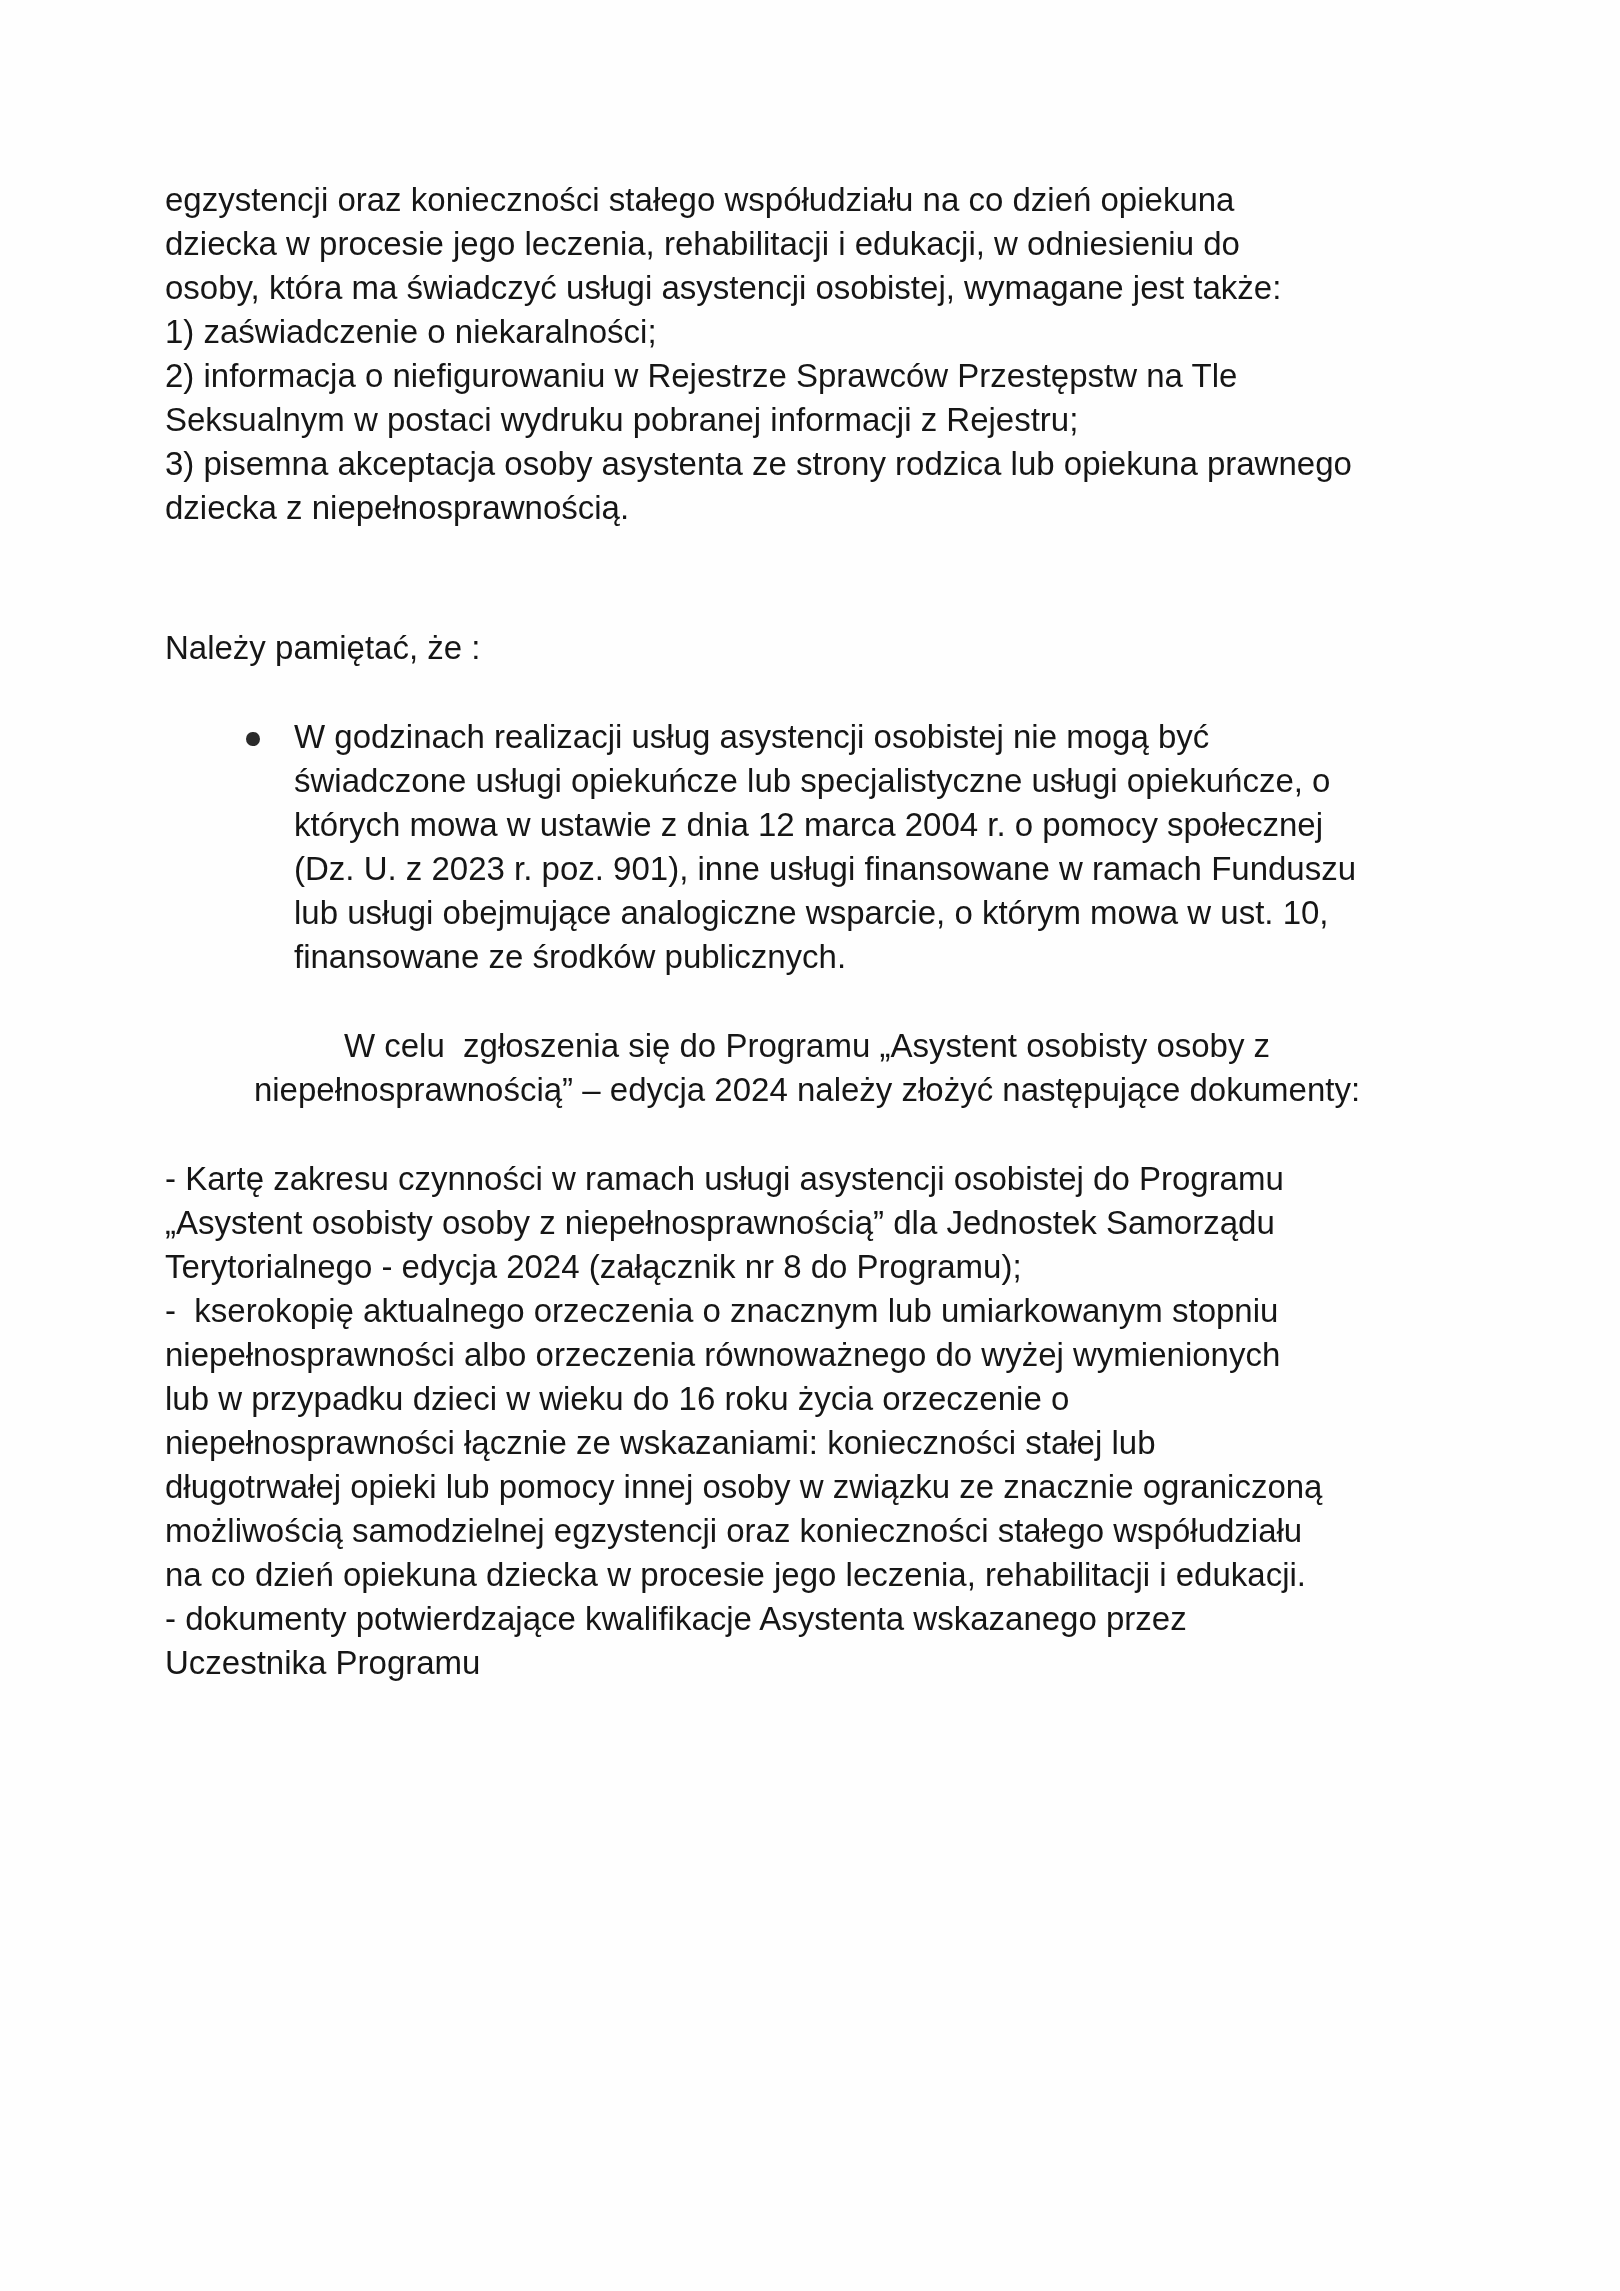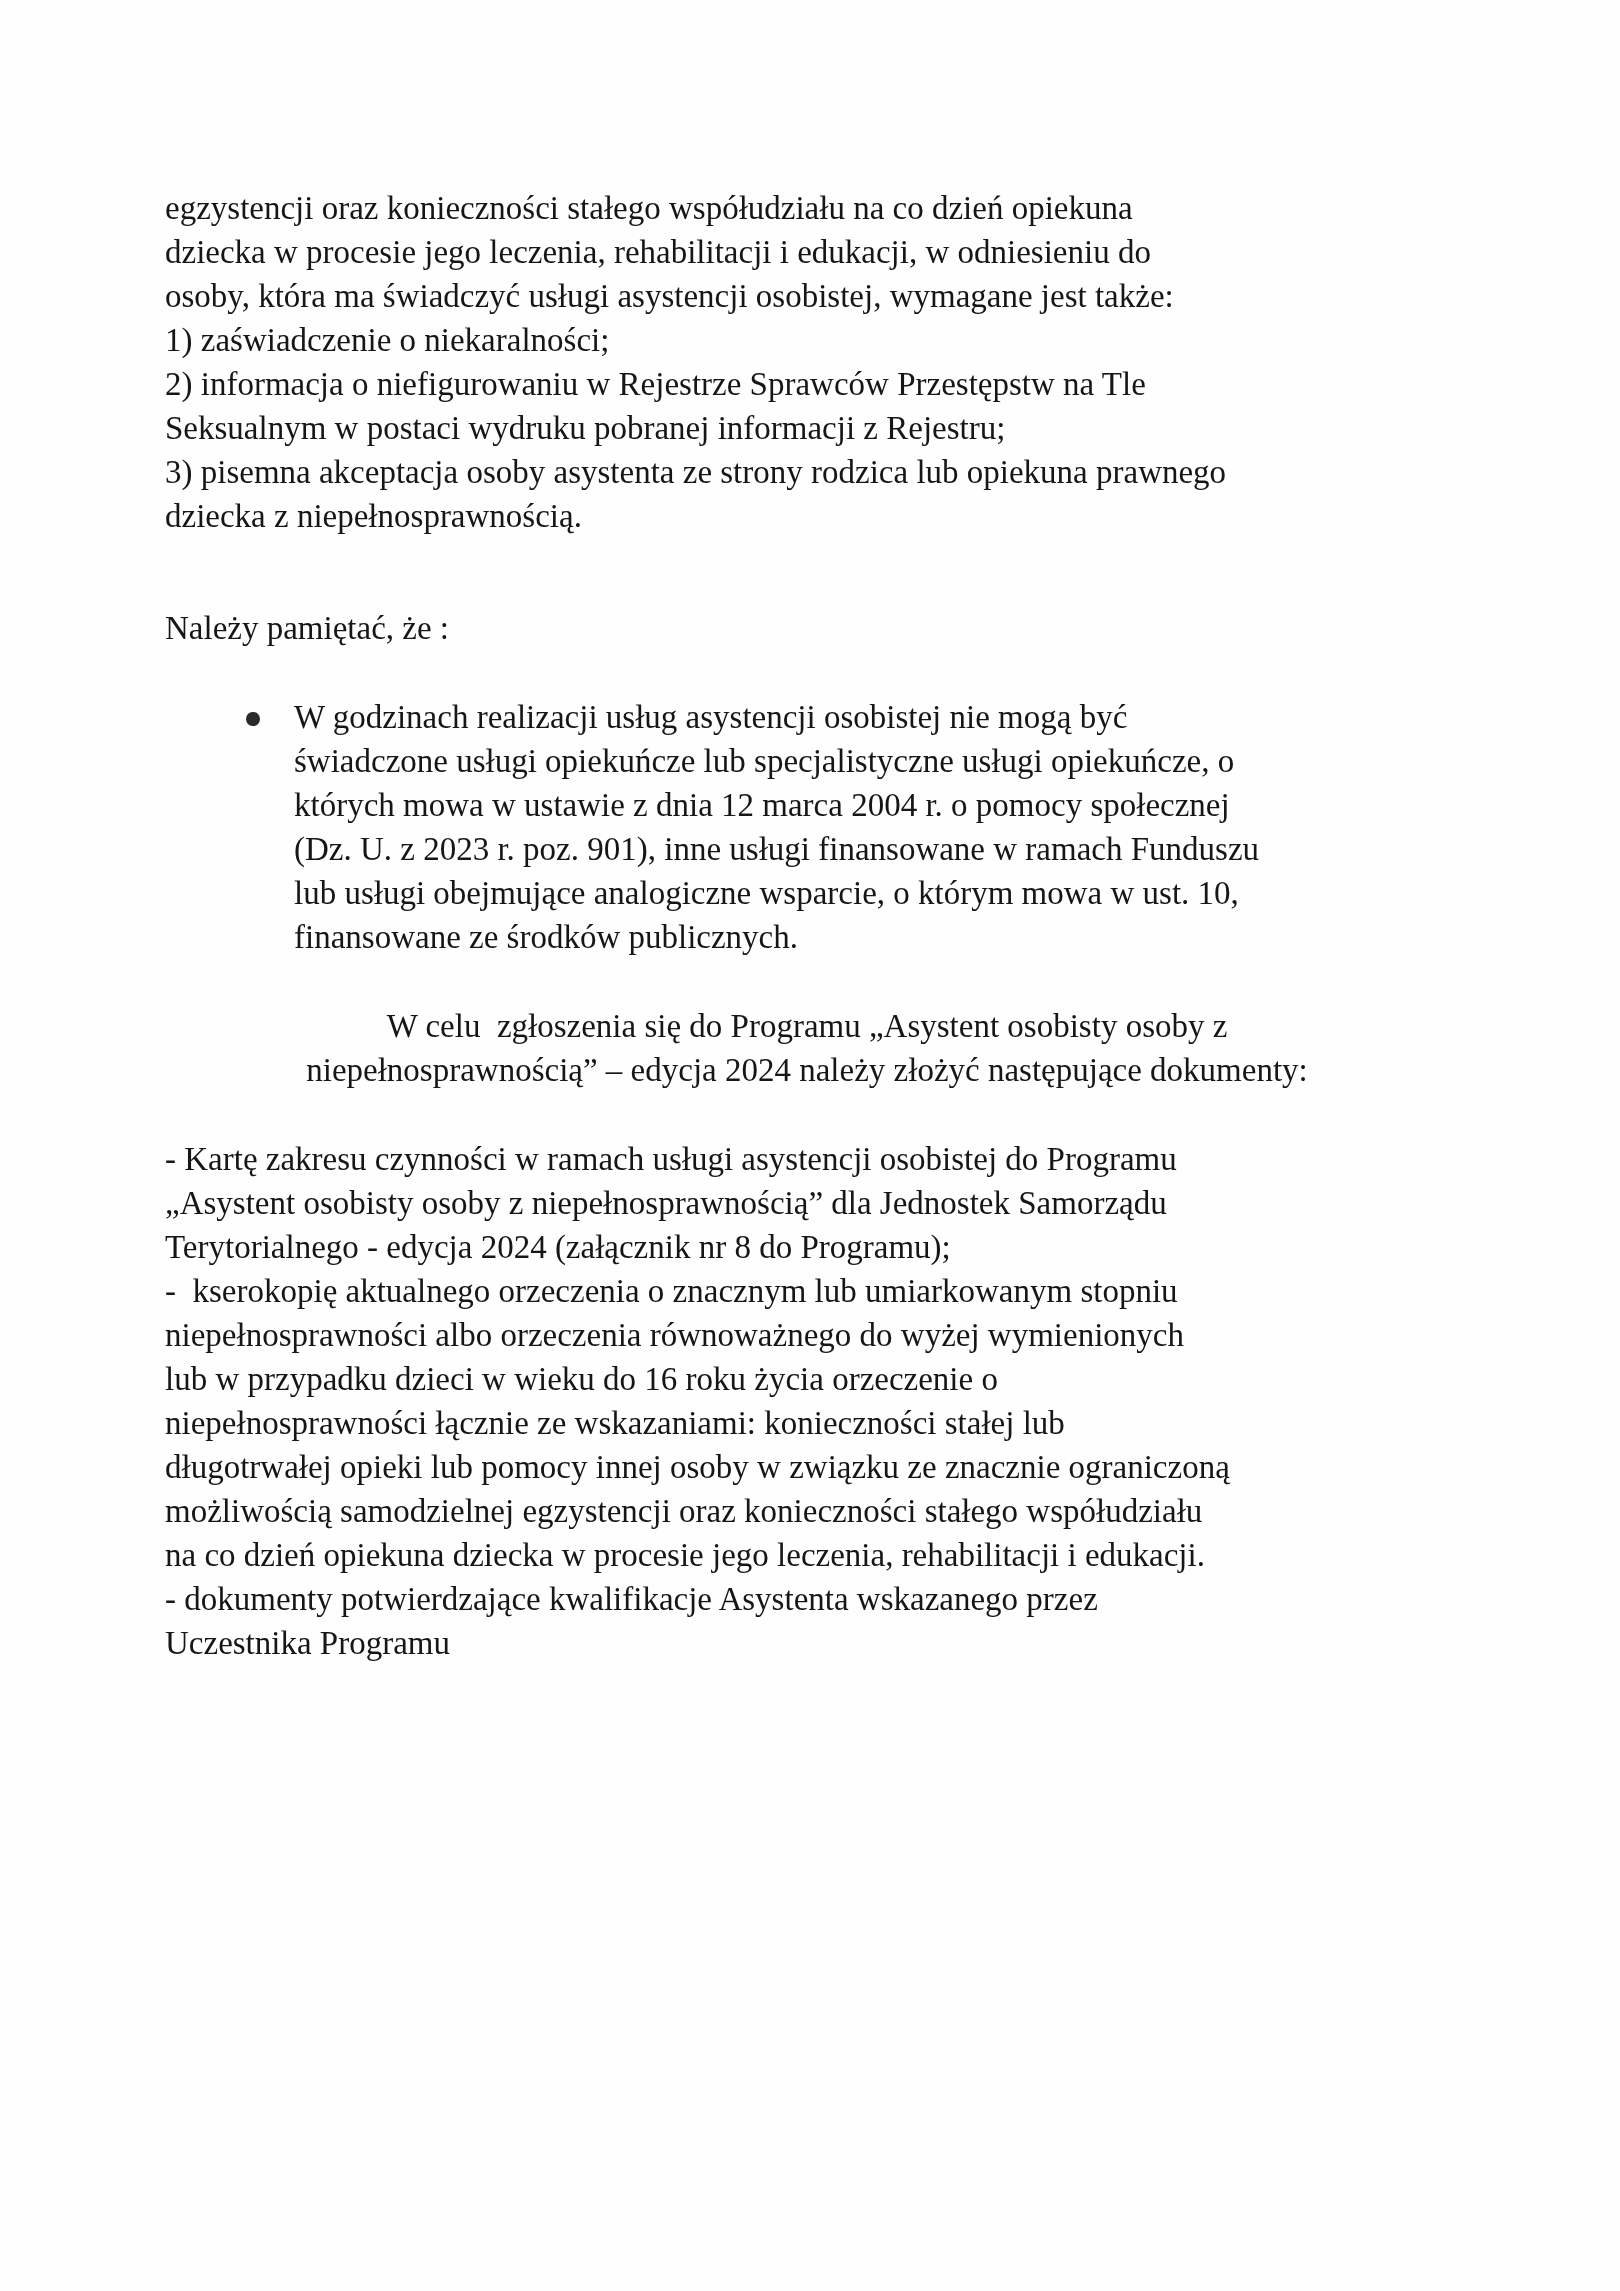--- a/index.html
+++ b/index.html
@@ -14,33 +14,33 @@
     overflow: hidden;
   }
   .page {
     position: absolute;
     inset: 0;
     background: #fefefe;
   }
   .content {
     position: absolute;
     left: 165px;
-    top: 186px;
+    top: 178px;
     width: 1284px;
-    font-family: Liberation Serif, serif;
+    font-family: Liberation Sans, sans-serif;
     font-size: 33px;
     line-height: 44px;
     color: #161616;
     -webkit-font-smoothing: antialiased;
   }
   .text-block {
     white-space: pre-wrap;
   }
   .reminder-heading {
-    margin-top: 68px;
+    margin-top: 96px;
   }
   .bullet-list {
     margin-top: 0;
   }
   .bullet-item {
     position: relative;
     margin-left: 129px;
     margin-top: 45px;
   }
   .bullet-dot {

